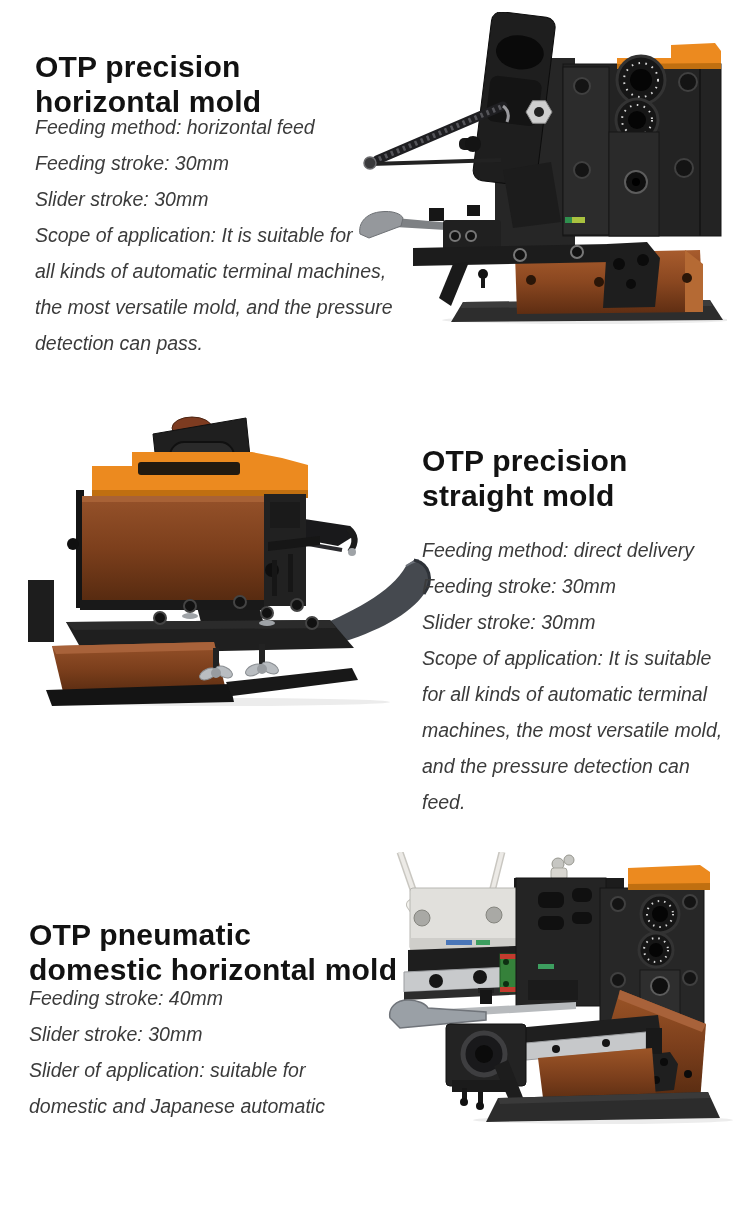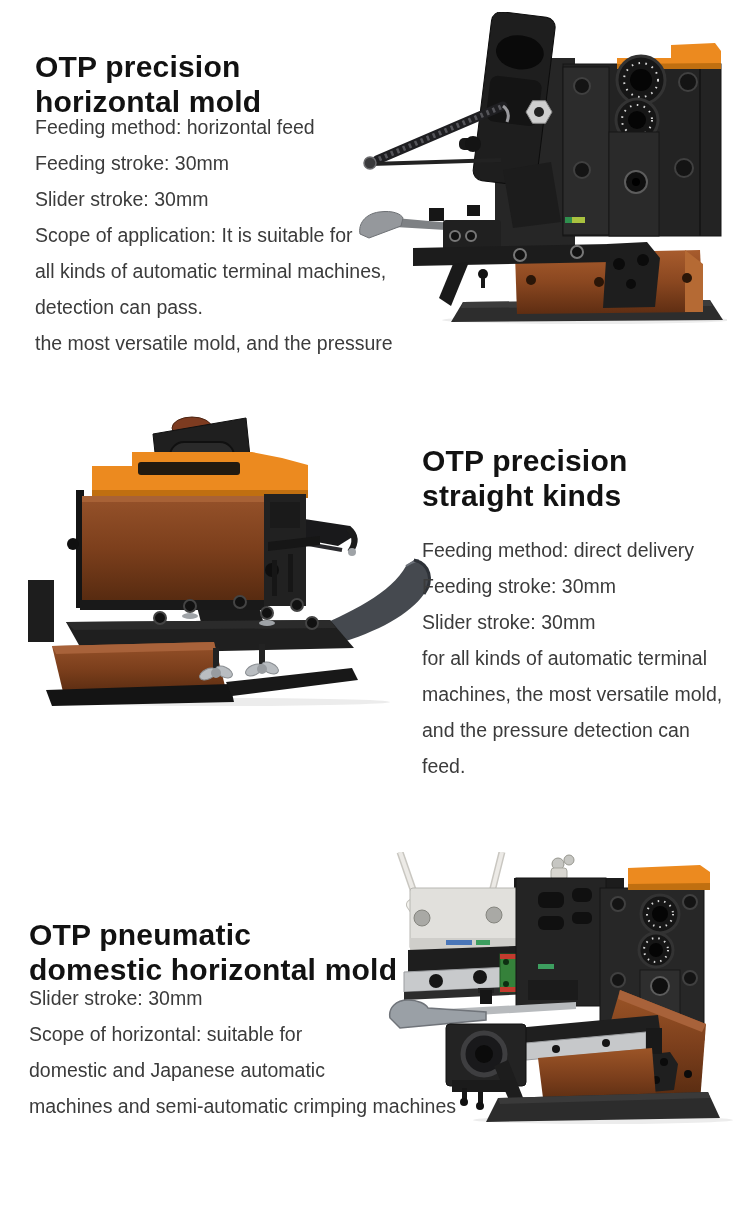--- a/index.html
+++ b/index.html
@@ -2,21 +2,21 @@
 <html><head>
 <meta charset="utf-8">
 <style>
   html,body { margin:0; padding:0; background:#ffffff; }
   .page {
     position:relative; width:750px; height:1206px; background:#ffffff;
     overflow:hidden; font-family:"Liberation Sans", sans-serif;
   }
   .title { position:absolute; font-weight:bold; font-size:30px; line-height:35px; color:#121212; letter-spacing:0.2px; }
   .title span { display:block; white-space:nowrap; }
-  .specs { position:absolute; font-size:19.5px; line-height:36px; color:#3b3b3b; }
+  .specs { position:absolute; font-size:19.5px; line-height:36px; color:#3b3b3b;font-style:italic; }
   .specs div { white-space:nowrap; }
   .photo { position:absolute; }
   .photo svg { display:block; width:100%; height:100%; }
 
   .t1 { left:35px;  top:24px;  }
   .s1 { left:35px;  top:109px; }
   .p1 { left:355px; top:12px;  width:372px; height:312px; }
 
   .p2 { left:20px;  top:402px; width:420px; height:308px; }
   .t2 { left:422px; top:418px; }
@@ -34,22 +34,22 @@
   <h2 class="title t1">
     <span>OTP precision</span>
     <span>horizontal mold</span>
   </h2>
   <div class="specs s1">
     <div>Feeding method: horizontal feed</div>
     <div>Feeding stroke: 30mm</div>
     <div>Slider stroke: 30mm</div>
     <div>Scope of application: It is suitable for</div>
     <div>all kinds of automatic terminal machines,</div>
+    <div>the most versatile mold, and the pressure</div>
     <div>detection can pass.</div>
-    <div>the most versatile mold, and the pressure</div>
   </div>
 
   <div class="photo p1">
     <svg viewBox="0 0 372 312" xmlns="http://www.w3.org/2000/svg">
       <defs>
         <linearGradient id="cu1" x1="0" y1="0" x2="0" y2="1">
           <stop offset="0" stop-color="#a85c2d"></stop>
             <stop offset=".5" stop-color="#8a4720"></stop>
             <stop offset="1" stop-color="#5e2d12"></stop>
         </linearGradient>
@@ -250,41 +250,42 @@
         <rect x="239" y="242" width="6" height="22" fill="#222"></rect>
         <ellipse cx="234" cy="268" rx="9" ry="5" fill="#b9bdc1" stroke="#8a8e92" transform="rotate(-25 234 268)"></ellipse>
         <ellipse cx="250" cy="266" rx="9" ry="5" fill="#b9bdc1" stroke="#8a8e92" transform="rotate(25 250 266)"></ellipse>
         <circle cx="242" cy="267" r="5" fill="#989ca0"></circle>
       </g>
     </svg>
   </div>
 
   <h2 class="title t2">
     <span>OTP precision</span>
-    <span>straight kinds</span>
+    <span>straight mold</span>
   </h2>
   <div class="specs s2">
     <div>Feeding method: direct delivery</div>
     <div>Feeding stroke: 30mm</div>
     <div>Slider stroke: 30mm</div>
+    <div>Scope of application: It is suitable</div>
     <div>for all kinds of automatic terminal</div>
     <div>machines, the most versatile mold,</div>
     <div>and the pressure detection can</div>
     <div>feed.</div>
   </div>
 
   <h2 class="title t3">
     <span>OTP pneumatic</span>
     <span>domestic horizontal mold</span>
   </h2>
   <div class="specs s3">
+    <div>Feeding stroke: 40mm</div>
     <div>Slider stroke: 30mm</div>
-    <div>Scope of horizontal: suitable for</div>
+    <div>Slider of application: suitable for</div>
     <div>domestic and Japanese automatic</div>
-    <div>machines and semi-automatic crimping machines</div>
   </div>
 
   <div class="photo p3">
     <svg viewBox="0 0 362 298" xmlns="http://www.w3.org/2000/svg">
       <defs>
         <linearGradient id="cu3" x1="0" y1="0" x2="0" y2="1">
           <stop offset="0" stop-color="#9c5527"></stop>
             <stop offset=".5" stop-color="#7c3f1c"></stop>
             <stop offset="1" stop-color="#552a10"></stop>
         </linearGradient>

